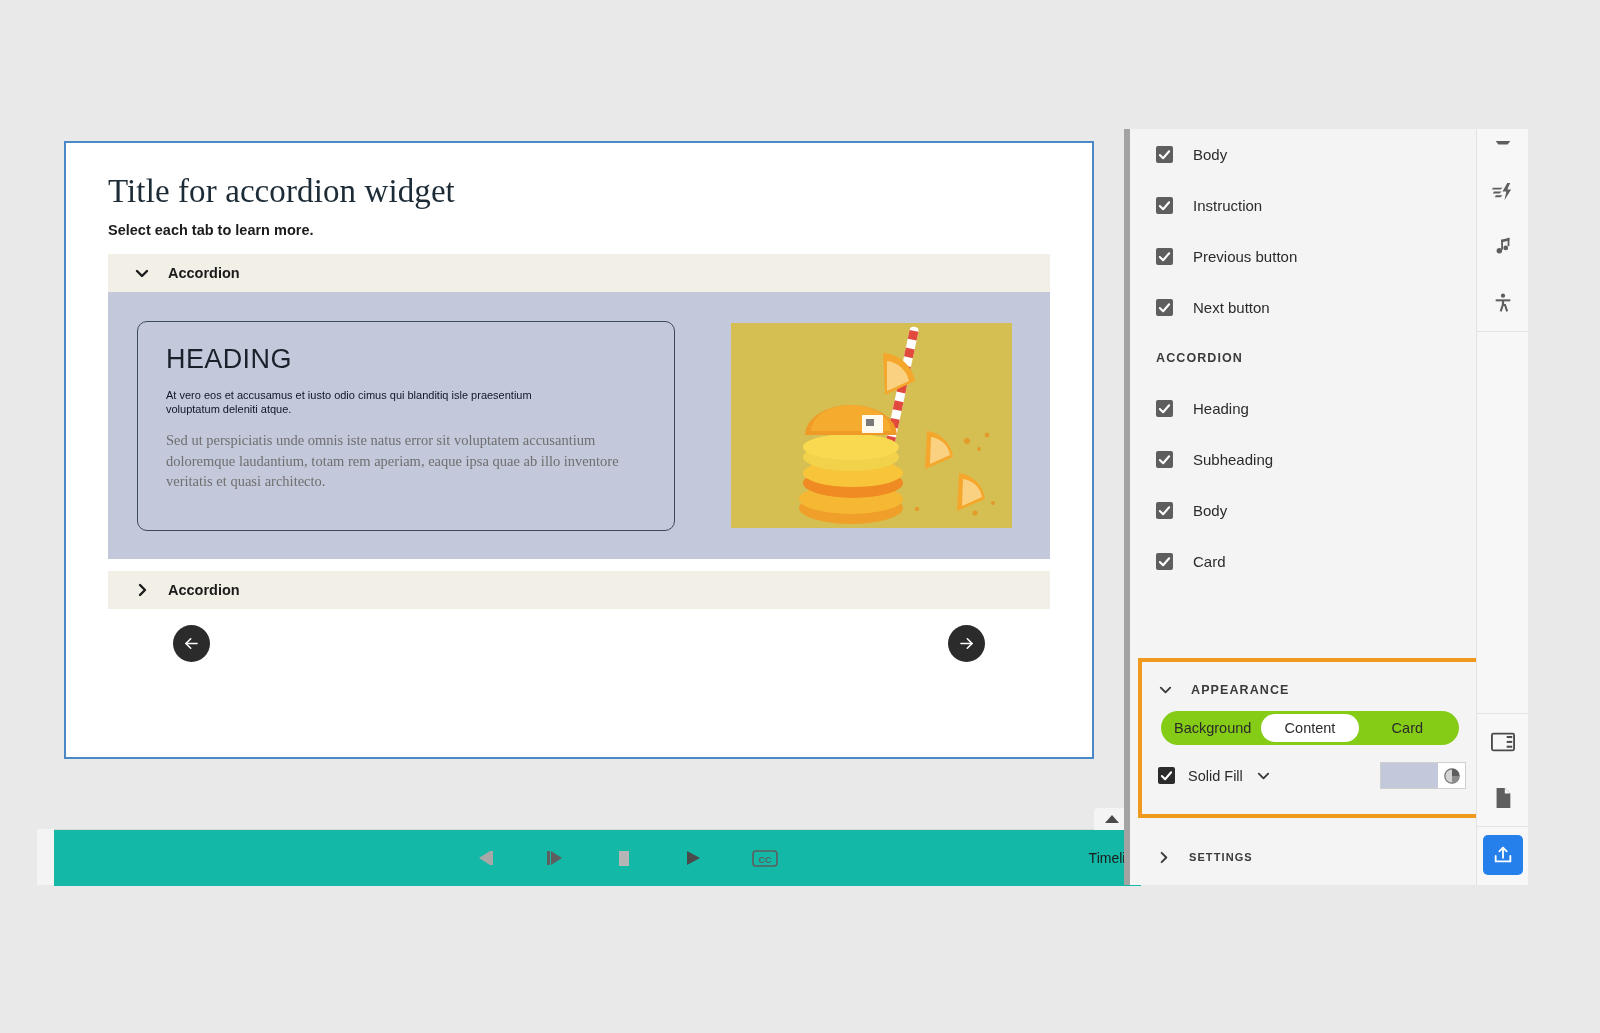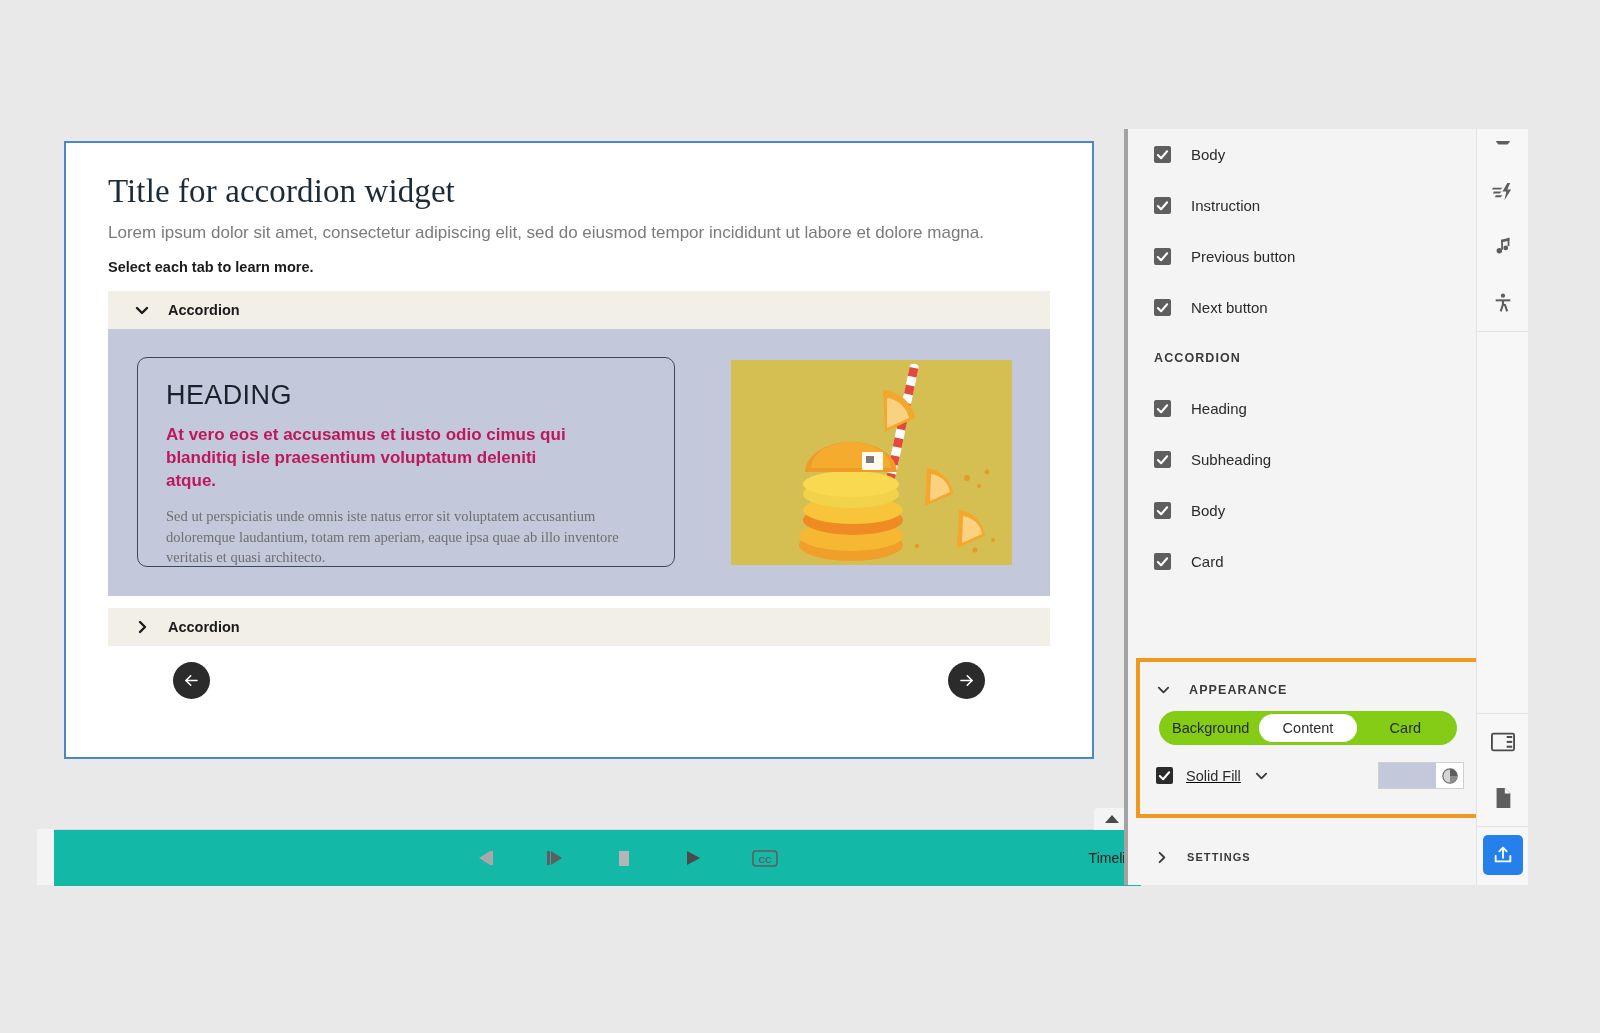--- a/index.html
+++ b/index.html
@@ -52,21 +52,21 @@
   }
   .card{
     width:538px;height:210px;border:1px solid #3a4a58;border-radius:10px;
     box-sizing:border-box;padding:22px 26px 0 28px;
   }
   .card-heading{
     font-size:27px;color:#19222b;letter-spacing:.4px;margin:0 0 13px 0;
     font-weight:400;
   }
   .card-sub{
-    font-size:17px;font-weight:bold;color:#be185d;line-height:1.35;
+    font-size:11px;font-weight:normal;color:#0f172a;line-height:1.35;
     margin:0 0 13px 0;max-width:420px;
   }
   .card-body{
     font-family:Liberation Serif, serif;
     font-size:14.5px;color:#6f6f6f;line-height:1.42;margin:0;max-width:480px;
   }
   .acc-photo{
     width:281px;height:205px;margin-left:56px;position:relative;overflow:hidden;
     background:#d6c054;
   }
@@ -93,21 +93,21 @@
   .tl-btn{color:#4a4a4a;display:flex;align-items:center;justify-content:center;height:26px;}
   .tl-collapse{
     position:absolute;left:1040px;top:-22px;width:36px;height:22px;
     background:#f4f4f4;border-radius:4px 4px 0 0;
     display:flex;align-items:center;justify-content:center;
   }
 
   
   .props{
     position:absolute;left:1087px;top:0;width:352px;height:756px;
-    background:#f4f4f4;border-left:4px solid #a3a3a3;
+    background:#f4f4f4;border-left:6px solid #a3a3a3;
     overflow:hidden;
   }
   .chk-row{display:flex;align-items:center;height:51px;padding-left:26px;gap:20px;}
   .chk{
     width:17px;height:17px;background:#5e5e5e;border-radius:2px;
     display:flex;align-items:center;justify-content:center;flex:none;
   }
   .chk svg{width:13px;height:13px;color:#fff;}
   .chk-label{font-size:15px;color:#2b2b2b;}
   .section-cap{
@@ -123,21 +123,21 @@
   .apr-head .cap{font-size:12.5px;font-weight:bold;letter-spacing:1.1px;color:#3a3a3a;}
   .seg{
     margin:14px auto 0 auto;width:298px;height:34px;border-radius:17px;background:#84cc16;
     display:flex;align-items:center;padding:3px;box-sizing:border-box;
   }
   .seg-item{
     flex:1;height:28px;border-radius:14px;display:flex;align-items:center;justify-content:center;
     font-size:14.5px;color:#2b2b2b;
   }
   .seg-item.active{background:#ffffff;}
-  .fill-row{display:flex;align-items:center;margin-top:17px;padding-left:16px;gap:13px;text-decoration:underline;}
+  .fill-row{display:flex;align-items:center;margin-top:17px;padding-left:16px;gap:13px;}
   .fill-label{font-size:14.5px;color:#2b2b2b;}
   .swatch-wrap{
     margin-left:auto;margin-right:12px;display:flex;align-items:center;
     width:86px;height:27px;border:1px solid #cfcfcf;background:#fff;box-sizing:border-box;
   }
   .swatch{width:58px;height:25px;background:#c3c8da;}
   .opacity-ico{width:27px;display:flex;align-items:center;justify-content:center;}
 
   .settings-row{
     position:absolute;left:0;top:700px;width:352px;height:56px;
@@ -162,21 +162,20 @@
 </style>
 </head>
 <body>
 
 <div class="app">
 
   <div class="stage">
     <div class="slide">
       <div class="slide-inner">
         <div class="slide-title">Title for accordion widget</div>
-        <div class="slide-sub">Lorem ipsum dolor sit amet, consectetur adipiscing elit, sed do eiusmod tempor incididunt ut labore et dolore magna.</div>
         <div class="slide-instruction">Select each tab to learn more.</div>
 
         <div class="acc-header">
           <span class="chev">
             <svg viewBox="0 0 16 16" fill="none" stroke="currentColor" stroke-width="2.4" stroke-linecap="round" stroke-linejoin="round">
                 <polyline points="3,6 8,11 13,6"></polyline>
               </svg>
           </span>
           <span class="lbl">Accordion</span>
         </div>

